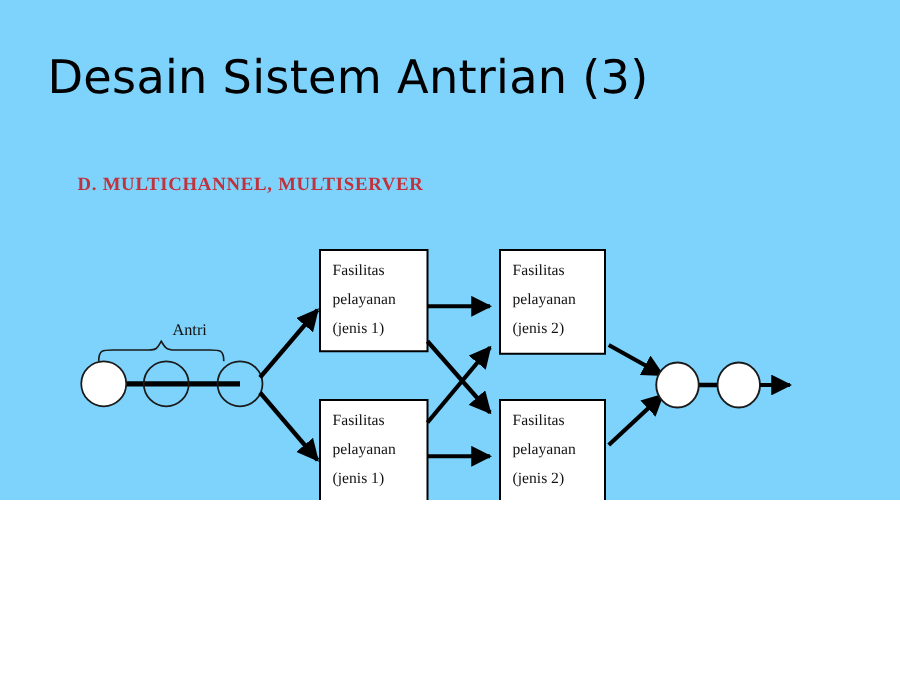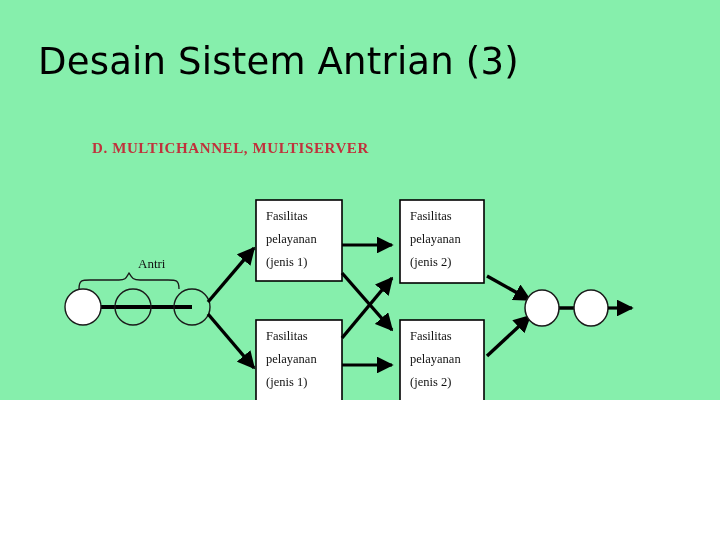--- a/index.html
+++ b/index.html
@@ -4,21 +4,21 @@
 <style>
   html, body {
     margin: 0;
     padding: 0;
     background: #ffffff;
   }
   #slide {
     position: relative;
     width: 720px;
     height: 400px;
-    background: #86efac;
+    background: #7dd3fc;
     overflow: hidden;
     font-family: "Liberation Sans", sans-serif;
   }
   #slide-title {
     position: absolute;
     left: 38px;
     top: 40px;
     width: 640px;
     font-family: "DejaVu Sans", sans-serif;
     font-size: 37px;
@@ -38,21 +38,20 @@
   #diagram-heading {
     position: absolute;
     left: 22px;
     top: 12px;
     font-family: "Liberation Serif", serif;
     font-size: 15px;
     font-weight: 600;
     color: #C0323C;
     letter-spacing: 0.6px;
     white-space: nowrap;
-    margin-left: 30px;
   }
   #diagram-svg {
     position: absolute;
     left: 0;
     top: 0;
     width: 640px;
     height: 290px;
   }
   .box-text {
     font-family: "Liberation Serif", serif;

